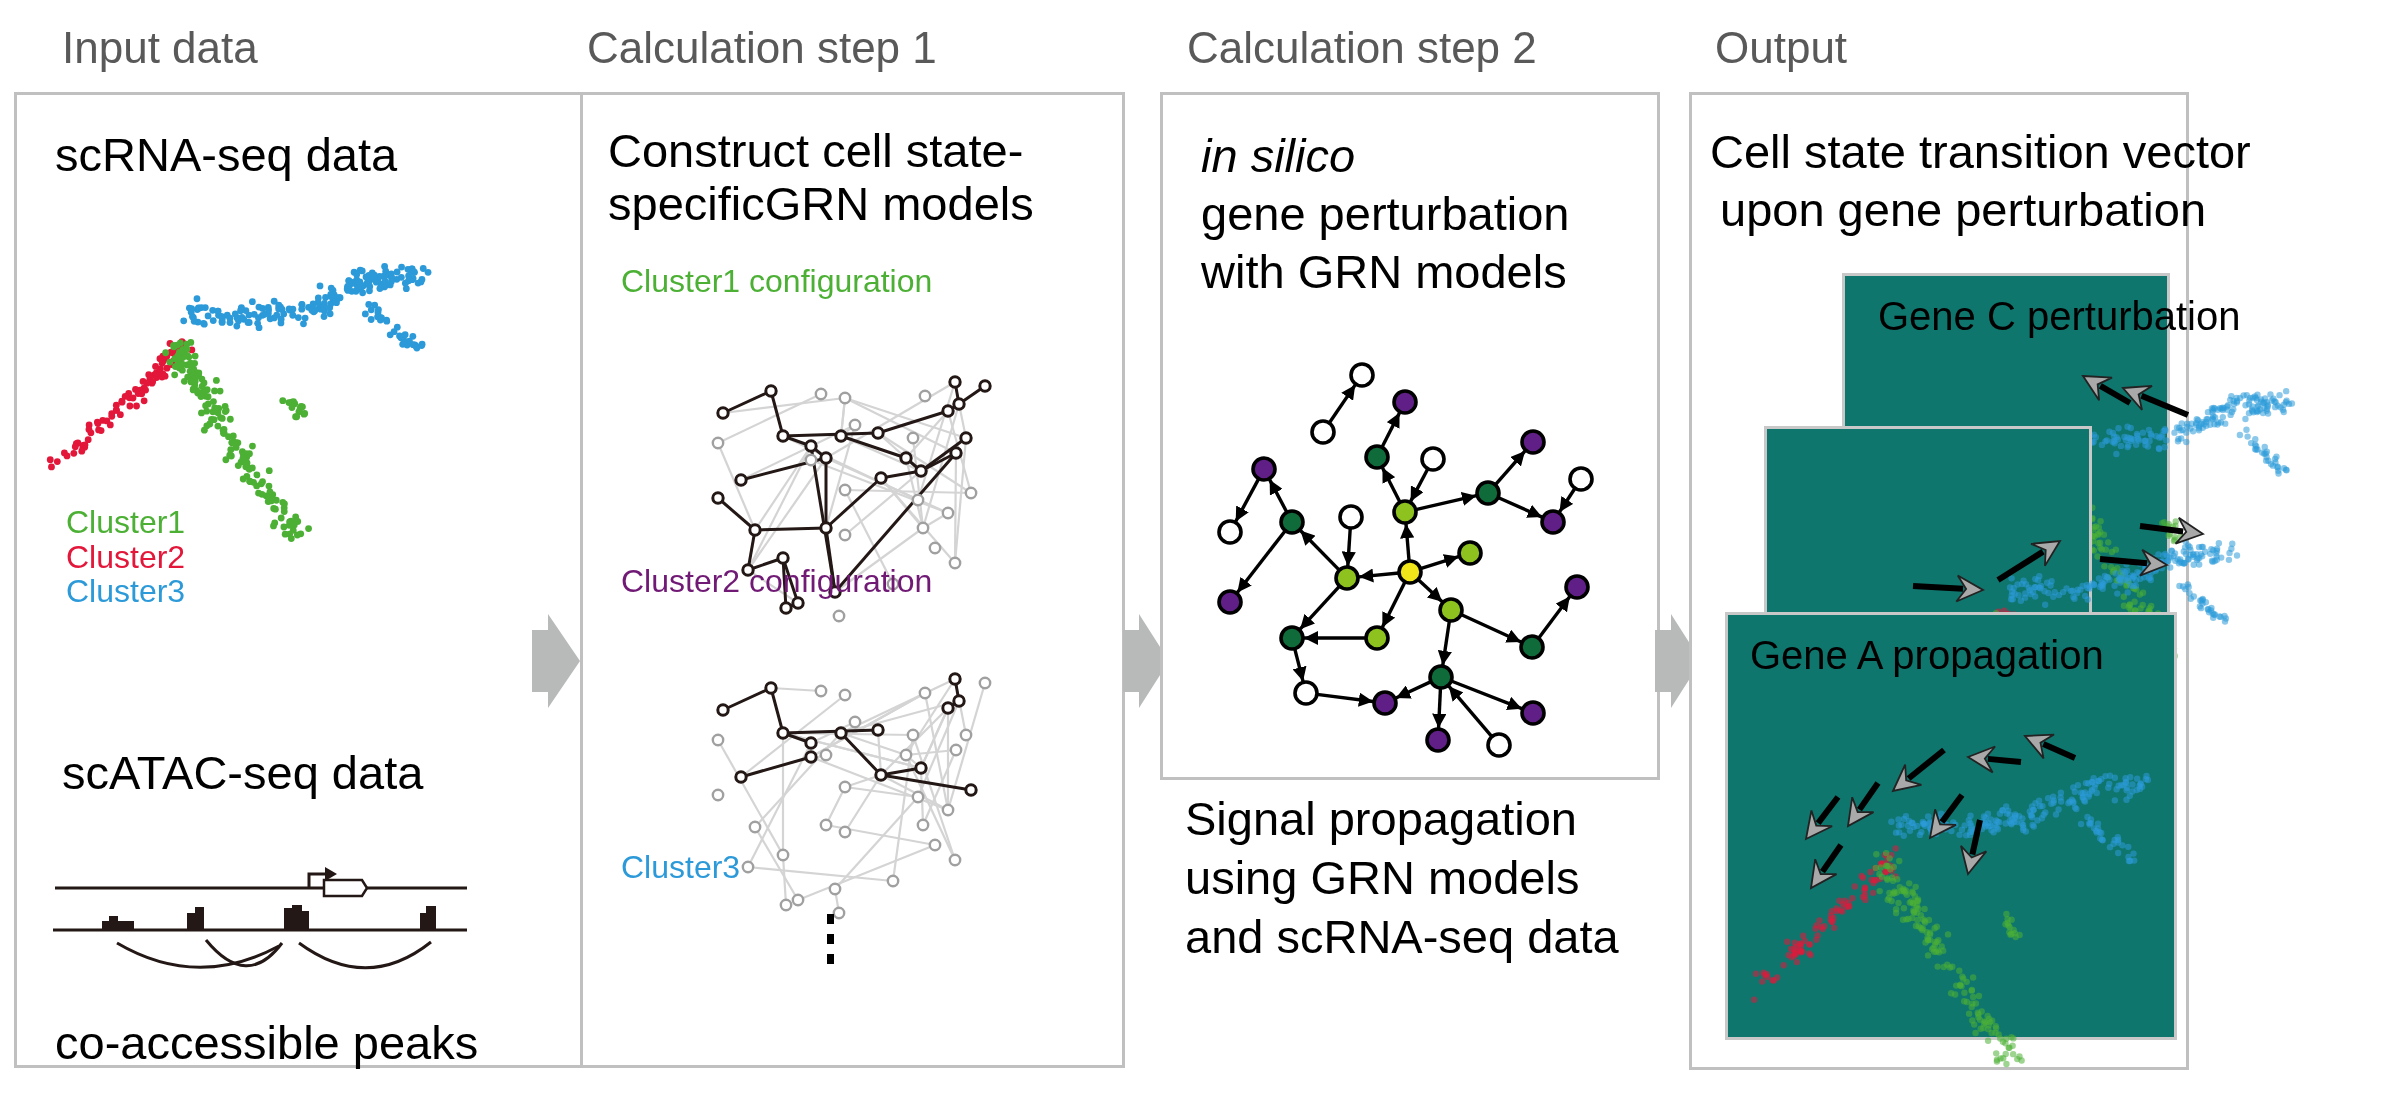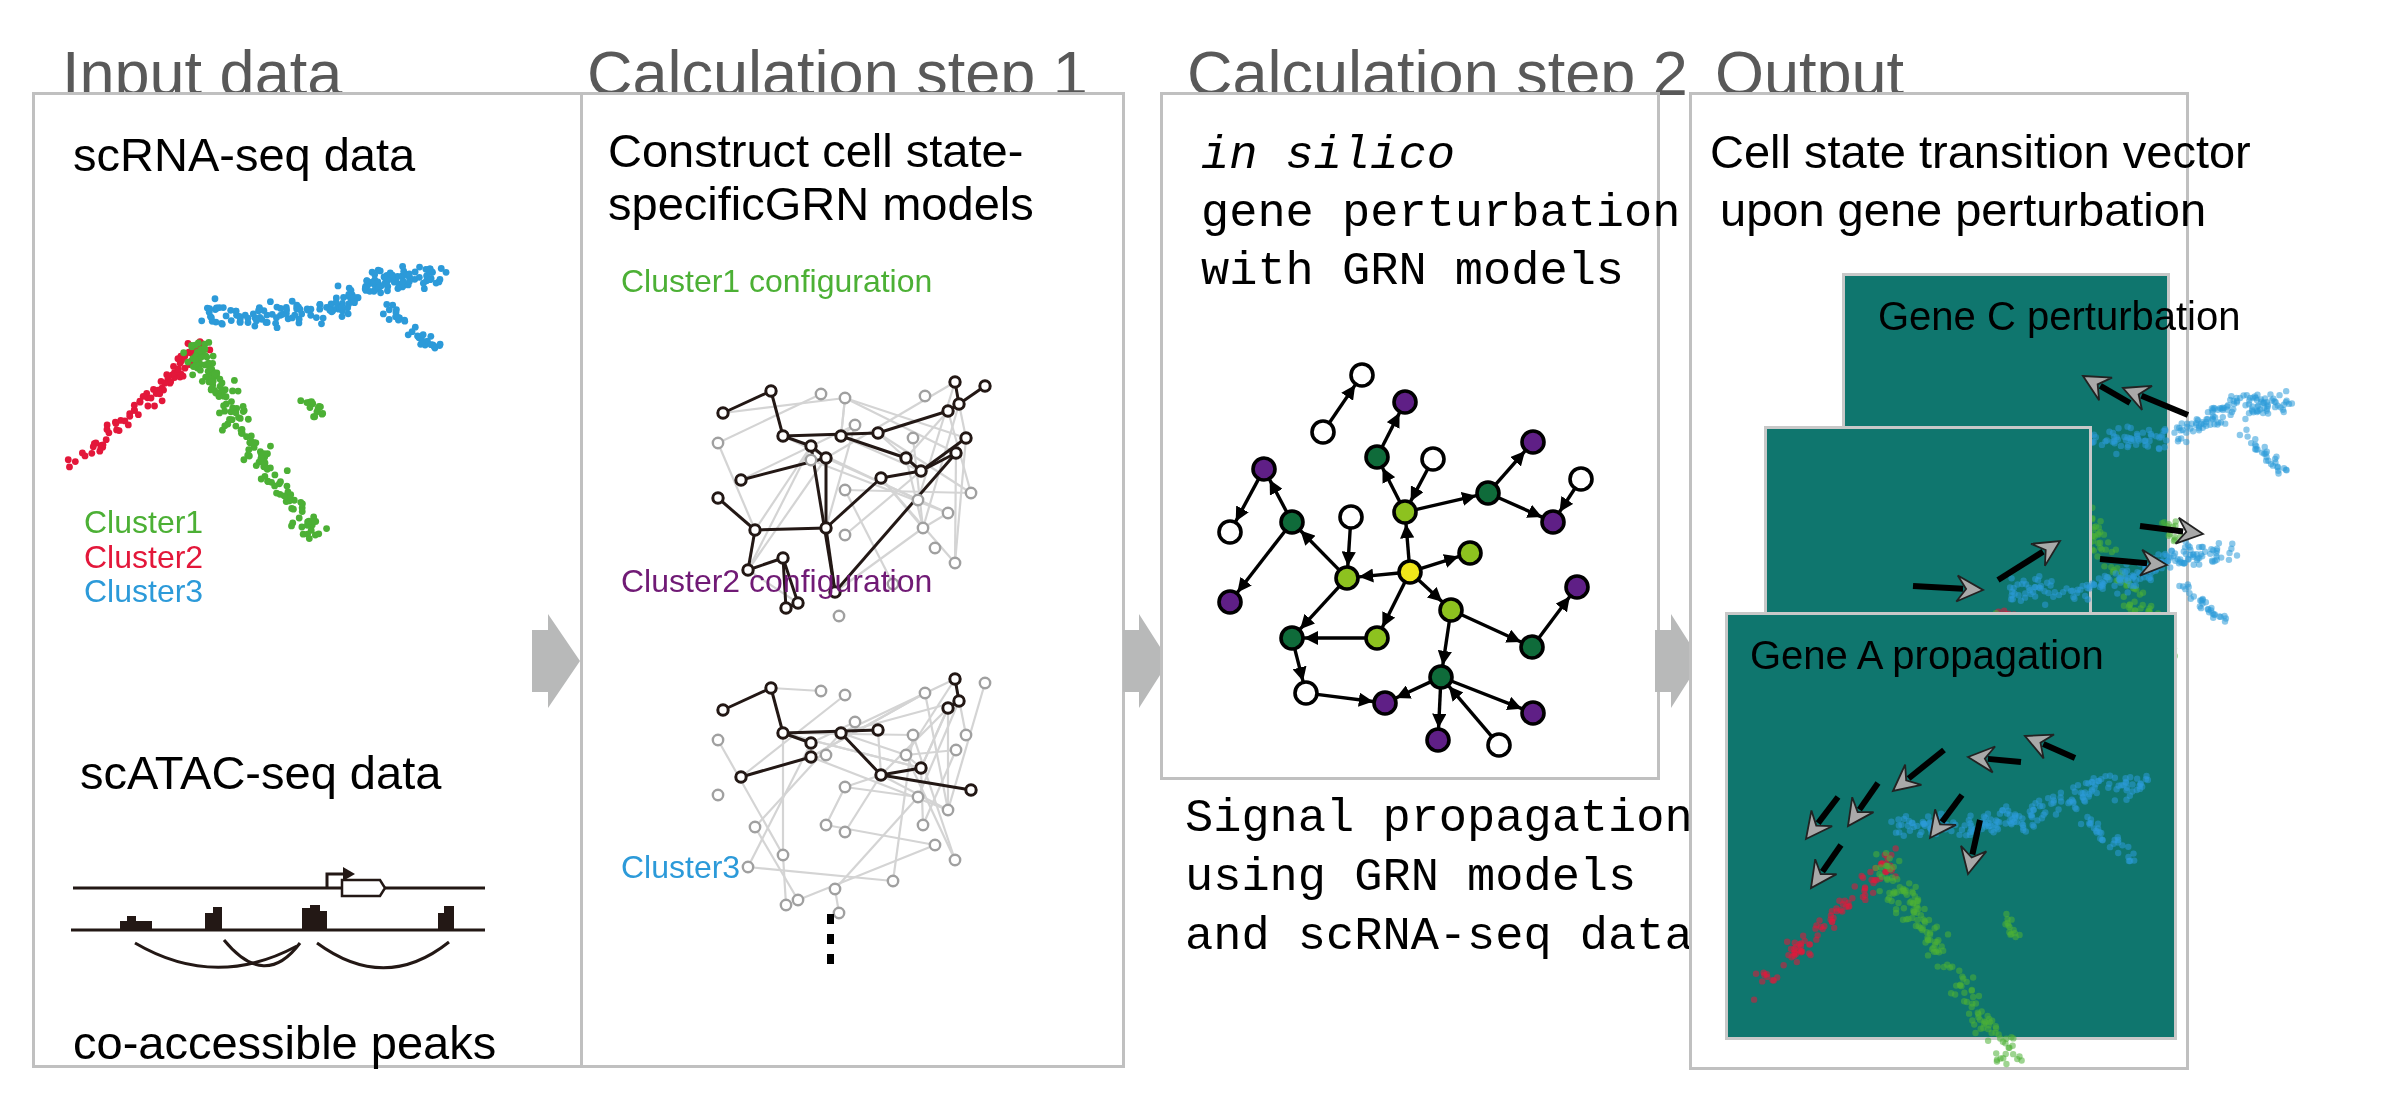--- a/index.html
+++ b/index.html
@@ -1,37 +1,37 @@
 <!DOCTYPE html>
 <html><head>
 <meta charset="utf-8">
 <style>
   html, body { margin: 0; padding: 0; background: #ffffff; }
   body { width: 2400px; height: 1094px; position: relative; overflow: hidden;
          font-family: "Liberation Sans", "DejaVu Sans", sans-serif; color: #000; }
-  .stage-title { position: absolute; top: 26px; font-size: 63px; color: #595959; white-space: nowrap; line-height: 1; margin-top: 16px; }
+  .stage-title { position: absolute; top: 26px; font-size: 44px; color: #595959; white-space: nowrap; line-height: 1; }
   .panel { position: absolute; top: 92px; border: 3px solid #c0c0c0; box-sizing: border-box; background: #fff; }
   .txt { position: absolute; white-space: nowrap; line-height: 1.18; }
   .big { font-size: 47px; }
   .mid { font-size: 32px; }
   .flow-arrow { position: absolute; }
   .card { position: absolute; border: 3px solid #c8c8c8; box-sizing: border-box; background: #0f766e; }
   .card-title { position: absolute; top: 18px; font-size: 40px; white-space: nowrap; }
   svg.layer { position: absolute; left: 0; top: 0; overflow: visible; }
   .ital { font-style: italic; }
 </style>
 </head>
 <body>
 
 <div class="stage-title" style="left:62px;">Input data</div>
 <div class="stage-title" style="left:587px;">Calculation step 1</div>
 <div class="stage-title" style="left:1187px;">Calculation step 2</div>
 <div class="stage-title" style="left:1715px;">Output</div>
 
-<div class="panel" style="left:32px; width:604px; height:976px;">
+<div class="panel" style="left:14px; width:604px; height:976px;">
   <div class="txt big" style="left:38px; top:32px;">scRNA-seq data</div>
   <svg class="layer" width="500" height="970" id="umap1">
       <circle cx="59.32977926327205" cy="348.7533678169549" r="3.4" fill="#e3173a" fill-opacity="1"></circle>
       <circle cx="99.52345809979064" cy="315.474465350131" r="3.4" fill="#e3173a" fill-opacity="1"></circle>
       <circle cx="94.71594894806168" cy="318.71520422962357" r="3.4" fill="#e3173a" fill-opacity="1"></circle>
       <circle cx="72.13845761909317" cy="330.018832271781" r="3.4" fill="#e3173a" fill-opacity="1"></circle>
       <circle cx="157.43930513297454" cy="258.9597831743705" r="3.4" fill="#e3173a" fill-opacity="1"></circle>
       <circle cx="163.20567887357652" cy="262.1640600841468" r="3.4" fill="#e3173a" fill-opacity="1"></circle>
       <circle cx="161.90387843664473" cy="255.2612805046091" r="3.4" fill="#e3173a" fill-opacity="1"></circle>
       <circle cx="134.97688545377636" cy="288.20227996620247" r="3.4" fill="#e3173a" fill-opacity="1"></circle>
@@ -782,21 +782,21 @@
     <rect x="244" y="819" width="7" height="10" fill="#000"></rect>
     <rect x="244" y="839" width="7" height="10" fill="#000"></rect>
     <rect x="244" y="859" width="7" height="10" fill="#000"></rect>
   </svg>
 </div>
 
 <svg class="flow-arrow" style="left:1123px; top:614px;" width="60" height="96">
   <polygon points="0,16 16,16 16,0 46,47 16,94 16,78 0,78" fill="#b8b9b9"></polygon>
 </svg>
 
-<div class="panel" style="left:1160px; width:500px; height:688px;font-family:Liberation Mono, monospace;">
+<div class="panel" style="left:1160px; width:500px; height:688px;">
   <div class="txt big" style="left:38px; top:32px; line-height:1.23;">
     <div class="ital">in silico</div>
     <div>gene perturbation</div>
     <div>with GRN models</div>
   </div>
   <svg class="layer" width="500" height="976" id="prop">
       <defs>
         <marker id="ah" viewBox="0 0 10 10" refX="10" refY="5" markerWidth="4.2" markerHeight="4.2" orient="auto">
           <path d="M0,0 L10,5 L0,10 z" fill="#000"></path>
         </marker>

